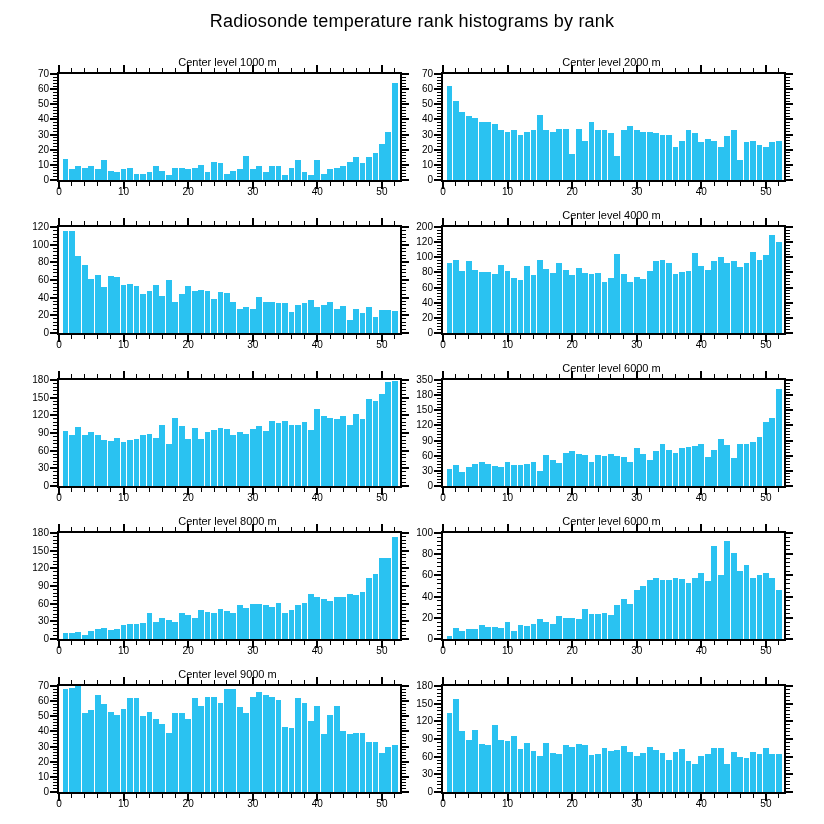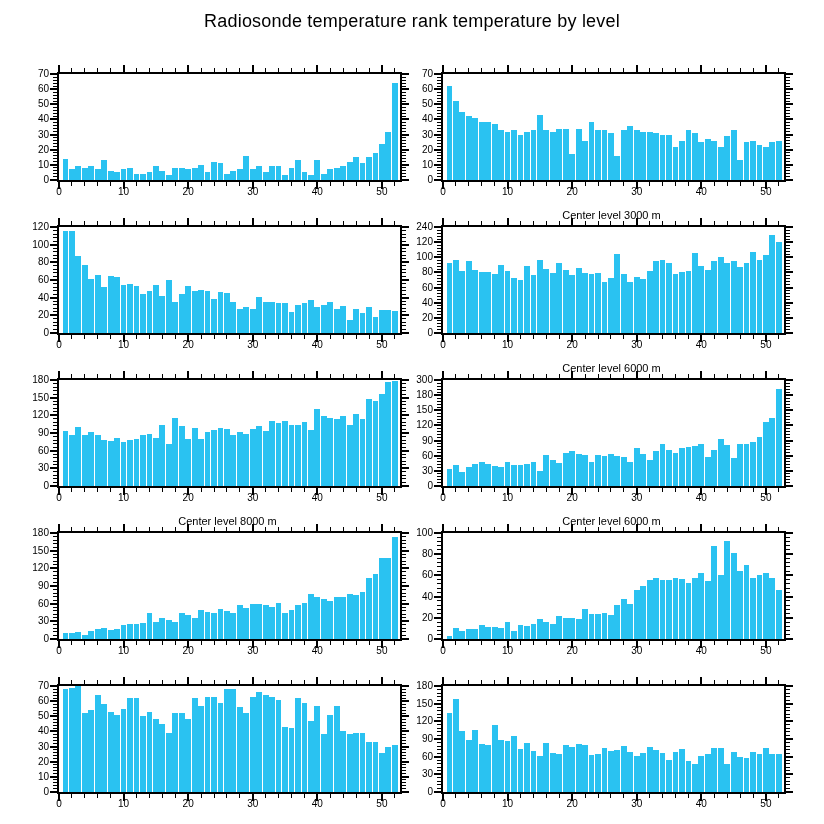--- a/index.html
+++ b/index.html
@@ -59,24 +59,25 @@
     bottom: -17px;
     transform: translateX(-50%);
     font-size: 10px;
     line-height: 10px;
   }
 </style>
 </head>
 <body>
 
 <div class="page">
-  <div class="main-title">Radiosonde temperature rank temperature by level</div>
+  <div class="main-title">Radiosonde temperature rank histograms by rank</div>
   <div class="grid">
 
     <div class="subplot col-left">
+      <div class="sp-title">Center level 1000 m</div>
       <div class="plot">
           <div class="tick" style="left: -9px; top: 105px; width: 7px; height: 2px;"></div>
           <div class="tick" style="right: -9px; top: 105px; width: 7px; height: 2px;"></div>
           <div class="ylab" style="top: 106px;">0</div>
           <div class="tick" style="left: -9px; top: 89.8571px; width: 7px; height: 2px;"></div>
           <div class="tick" style="right: -9px; top: 89.8571px; width: 7px; height: 2px;"></div>
           <div class="ylab" style="top: 90.8571px;">10</div>
           <div class="tick" style="left: -9px; top: 74.7143px; width: 7px; height: 2px;"></div>
           <div class="tick" style="right: -9px; top: 74.7143px; width: 7px; height: 2px;"></div>
           <div class="ylab" style="top: 75.7143px;">20</div>
@@ -259,20 +260,21 @@
           <div class="bar" style="left: 294.177px; width: 5.8125px; height: 22.7143px; background: rgb(42, 194, 241);"></div>
           <div class="bar" style="left: 300.635px; width: 5.8125px; height: 16.6571px; background: rgb(42, 194, 241);"></div>
           <div class="bar" style="left: 307.094px; width: 5.8125px; height: 22.7143px; background: rgb(42, 194, 241);"></div>
           <div class="bar" style="left: 313.552px; width: 5.8125px; height: 27.2571px; background: rgb(42, 194, 241);"></div>
           <div class="bar" style="left: 320.01px; width: 5.8125px; height: 36.3429px; background: rgb(42, 194, 241);"></div>
           <div class="bar" style="left: 326.469px; width: 5.8125px; height: 48.4571px; background: rgb(42, 194, 241);"></div>
           <div class="bar" style="left: 332.927px; width: 5.8125px; height: 96.9143px; background: rgb(42, 194, 241);"></div>
         </div>
     </div>
     <div class="subplot col-right">
+      <div class="sp-title">Center level 2000 m</div>
       <div class="plot">
           <div class="tick" style="left: -9px; top: 105px; width: 7px; height: 2px;"></div>
           <div class="tick" style="right: -9px; top: 105px; width: 7px; height: 2px;"></div>
           <div class="ylab" style="top: 106px;">0</div>
           <div class="tick" style="left: -9px; top: 89.8571px; width: 7px; height: 2px;"></div>
           <div class="tick" style="right: -9px; top: 89.8571px; width: 7px; height: 2px;"></div>
           <div class="ylab" style="top: 90.8571px;">10</div>
           <div class="tick" style="left: -9px; top: 74.7143px; width: 7px; height: 2px;"></div>
           <div class="tick" style="right: -9px; top: 74.7143px; width: 7px; height: 2px;"></div>
           <div class="ylab" style="top: 75.7143px;">20</div>
@@ -641,21 +643,21 @@
           <div class="bar" style="left: 294.177px; width: 5.8125px; height: 23.85px; background: rgb(42, 194, 241);"></div>
           <div class="bar" style="left: 300.635px; width: 5.8125px; height: 20.3167px; background: rgb(42, 194, 241);"></div>
           <div class="bar" style="left: 307.094px; width: 5.8125px; height: 25.6167px; background: rgb(42, 194, 241);"></div>
           <div class="bar" style="left: 313.552px; width: 5.8125px; height: 15.9px; background: rgb(42, 194, 241);"></div>
           <div class="bar" style="left: 320.01px; width: 5.8125px; height: 22.9667px; background: rgb(42, 194, 241);"></div>
           <div class="bar" style="left: 326.469px; width: 5.8125px; height: 22.9667px; background: rgb(42, 194, 241);"></div>
           <div class="bar" style="left: 332.927px; width: 5.8125px; height: 22.0833px; background: rgb(42, 194, 241);"></div>
         </div>
     </div>
     <div class="subplot col-right">
-      <div class="sp-title">Center level 3000 m</div>
+      <div class="sp-title">Center level 4000 m</div>
       <div class="plot">
           <div class="tick" style="left: -9px; top: 105px; width: 7px; height: 2px;"></div>
           <div class="tick" style="right: -9px; top: 105px; width: 7px; height: 2px;"></div>
           <div class="ylab" style="top: 106px;">0</div>
           <div class="tick" style="left: -9px; top: 89.8571px; width: 7px; height: 2px;"></div>
           <div class="tick" style="right: -9px; top: 89.8571px; width: 7px; height: 2px;"></div>
           <div class="ylab" style="top: 90.8571px;">20</div>
           <div class="tick" style="left: -9px; top: 74.7143px; width: 7px; height: 2px;"></div>
           <div class="tick" style="right: -9px; top: 74.7143px; width: 7px; height: 2px;"></div>
           <div class="ylab" style="top: 75.7143px;">40</div>
@@ -666,21 +668,21 @@
           <div class="tick" style="right: -9px; top: 44.4286px; width: 7px; height: 2px;"></div>
           <div class="ylab" style="top: 45.4286px;">80</div>
           <div class="tick" style="left: -9px; top: 29.2857px; width: 7px; height: 2px;"></div>
           <div class="tick" style="right: -9px; top: 29.2857px; width: 7px; height: 2px;"></div>
           <div class="ylab" style="top: 30.2857px;">100</div>
           <div class="tick" style="left: -9px; top: 14.1429px; width: 7px; height: 2px;"></div>
           <div class="tick" style="right: -9px; top: 14.1429px; width: 7px; height: 2px;"></div>
           <div class="ylab" style="top: 15.1429px;">120</div>
           <div class="tick" style="left: -9px; top: -1px; width: 7px; height: 2px;"></div>
           <div class="tick" style="right: -9px; top: -1px; width: 7px; height: 2px;"></div>
-          <div class="ylab" style="top: 0px;">240</div>
+          <div class="ylab" style="top: 0px;">200</div>
           <div class="tick" style="left: -6px; top: 102.471px; width: 4px; height: 1px;"></div>
           <div class="tick" style="right: -6px; top: 102.471px; width: 4px; height: 1px;"></div>
           <div class="tick" style="left: -6px; top: 99.4429px; width: 4px; height: 1px;"></div>
           <div class="tick" style="right: -6px; top: 99.4429px; width: 4px; height: 1px;"></div>
           <div class="tick" style="left: -6px; top: 96.4143px; width: 4px; height: 1px;"></div>
           <div class="tick" style="right: -6px; top: 96.4143px; width: 4px; height: 1px;"></div>
           <div class="tick" style="left: -6px; top: 93.3857px; width: 4px; height: 1px;"></div>
           <div class="tick" style="right: -6px; top: 93.3857px; width: 4px; height: 1px;"></div>
           <div class="tick" style="left: -6px; top: 87.3286px; width: 4px; height: 1px;"></div>
           <div class="tick" style="right: -6px; top: 87.3286px; width: 4px; height: 1px;"></div>
@@ -1049,21 +1051,21 @@
           <div class="tick" style="right: -9px; top: 44.4286px; width: 7px; height: 2px;"></div>
           <div class="ylab" style="top: 45.4286px;">120</div>
           <div class="tick" style="left: -9px; top: 29.2857px; width: 7px; height: 2px;"></div>
           <div class="tick" style="right: -9px; top: 29.2857px; width: 7px; height: 2px;"></div>
           <div class="ylab" style="top: 30.2857px;">150</div>
           <div class="tick" style="left: -9px; top: 14.1429px; width: 7px; height: 2px;"></div>
           <div class="tick" style="right: -9px; top: 14.1429px; width: 7px; height: 2px;"></div>
           <div class="ylab" style="top: 15.1429px;">180</div>
           <div class="tick" style="left: -9px; top: -1px; width: 7px; height: 2px;"></div>
           <div class="tick" style="right: -9px; top: -1px; width: 7px; height: 2px;"></div>
-          <div class="ylab" style="top: 0px;">300</div>
+          <div class="ylab" style="top: 0px;">350</div>
           <div class="tick" style="left: -6px; top: 102.471px; width: 4px; height: 1px;"></div>
           <div class="tick" style="right: -6px; top: 102.471px; width: 4px; height: 1px;"></div>
           <div class="tick" style="left: -6px; top: 99.4429px; width: 4px; height: 1px;"></div>
           <div class="tick" style="right: -6px; top: 99.4429px; width: 4px; height: 1px;"></div>
           <div class="tick" style="left: -6px; top: 96.4143px; width: 4px; height: 1px;"></div>
           <div class="tick" style="right: -6px; top: 96.4143px; width: 4px; height: 1px;"></div>
           <div class="tick" style="left: -6px; top: 93.3857px; width: 4px; height: 1px;"></div>
           <div class="tick" style="right: -6px; top: 93.3857px; width: 4px; height: 1px;"></div>
           <div class="tick" style="left: -6px; top: 87.3286px; width: 4px; height: 1px;"></div>
           <div class="tick" style="right: -6px; top: 87.3286px; width: 4px; height: 1px;"></div>
@@ -1584,20 +1586,21 @@
           <div class="bar" style="left: 300.635px; width: 5.8125px; height: 74.2px; background: rgb(42, 194, 241);"></div>
           <div class="bar" style="left: 307.094px; width: 5.8125px; height: 61.48px; background: rgb(42, 194, 241);"></div>
           <div class="bar" style="left: 313.552px; width: 5.8125px; height: 63.6px; background: rgb(42, 194, 241);"></div>
           <div class="bar" style="left: 320.01px; width: 5.8125px; height: 65.72px; background: rgb(42, 194, 241);"></div>
           <div class="bar" style="left: 326.469px; width: 5.8125px; height: 61.48px; background: rgb(42, 194, 241);"></div>
           <div class="bar" style="left: 332.927px; width: 5.8125px; height: 48.76px; background: rgb(42, 194, 241);"></div>
         </div>
     </div>
 
     <div class="subplot col-left">
+      <div class="sp-title">Center level 9000 m</div>
       <div class="plot">
           <div class="tick" style="left: -9px; top: 105px; width: 7px; height: 2px;"></div>
           <div class="tick" style="right: -9px; top: 105px; width: 7px; height: 2px;"></div>
           <div class="ylab" style="top: 106px;">0</div>
           <div class="tick" style="left: -9px; top: 89.8571px; width: 7px; height: 2px;"></div>
           <div class="tick" style="right: -9px; top: 89.8571px; width: 7px; height: 2px;"></div>
           <div class="ylab" style="top: 90.8571px;">10</div>
           <div class="tick" style="left: -9px; top: 74.7143px; width: 7px; height: 2px;"></div>
           <div class="tick" style="right: -9px; top: 74.7143px; width: 7px; height: 2px;"></div>
           <div class="ylab" style="top: 75.7143px;">20</div>

